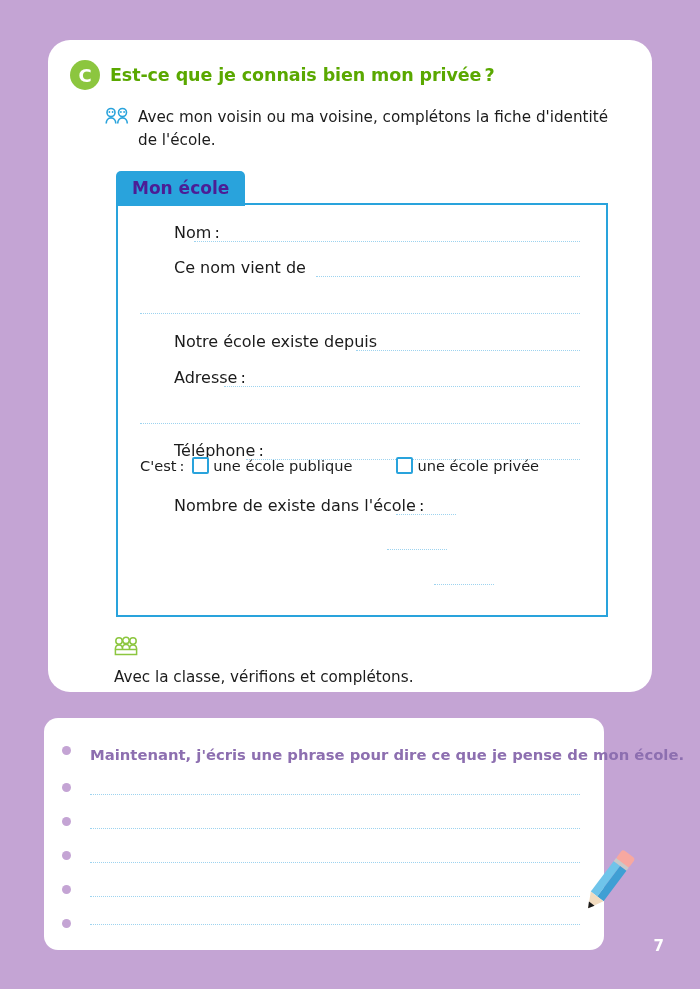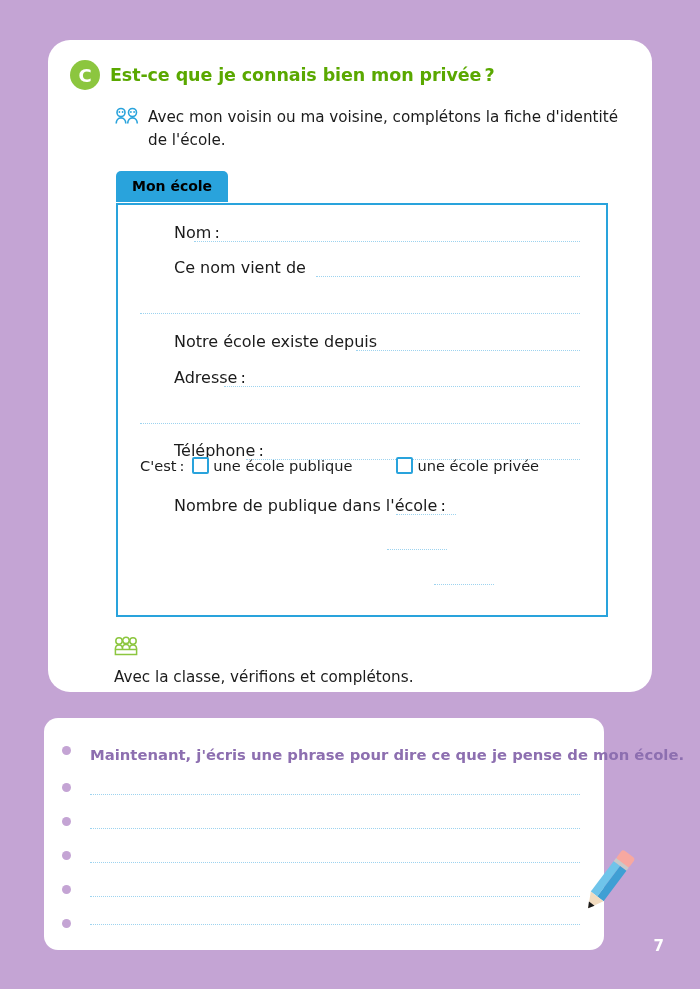--- a/index.html
+++ b/index.html
@@ -52,21 +52,21 @@
     color: #5aa800;
     font-size: 17.5px;
     font-weight: bold;
     letter-spacing: -0.1px;
     white-space: nowrap;
   }
 
   
   .instr1 {
     position: absolute;
-    left: 66px;
+    left: 56px;
     top: 66px;
     width: 520px;
     display: flex;
     align-items: flex-start;
     gap: 8px;
   }
   .icon-duo {
     flex: 0 0 auto;
     margin-top: 1px;
   }
@@ -75,22 +75,22 @@
     color: #1b1b1b;
     line-height: 1.48;
   }
 
   
   .tab-label {
     position: absolute;
     left: 68px;
     top: 131px;
     background: #29a3dc;
-    color: #000000;
-    font-size: 14px;
+    color: #4c1d95;
+    font-size: 17px;
     font-weight: bold;
     padding: 7px 16px 8px 16px;
     border-radius: 5px 5px 0 0;
   }
 
   
   .id-box {
     position: absolute;
     left: 68px;
     top: 163px;
@@ -257,21 +257,21 @@
     <div class="cest-row">
       <span>C'est :</span>
       <span style="display:inline-block;width:8px;"></span>
       <span class="chk"></span>
       <span>une école publique</span>
       <span class="cest-gap"></span>
       <span class="chk"></span>
       <span>une école privée</span>
     </div>
 
-    <div class="field" style="top:291px;">Nombre de publique dans l'école :</div>
+    <div class="field" style="top:291px;">Nombre de existe dans l'école :</div>
     <div class="dotline" style="left:278px; top:309px; width:60px;"></div>
 
     <div class="dotline" style="left:269px; top:344px; width:60px;"></div>
 
     <div class="dotline" style="left:316px; top:379px; width:60px;"></div>
 
   </div>
 
   <div class="instr2">
     <span class="icon-duo">

